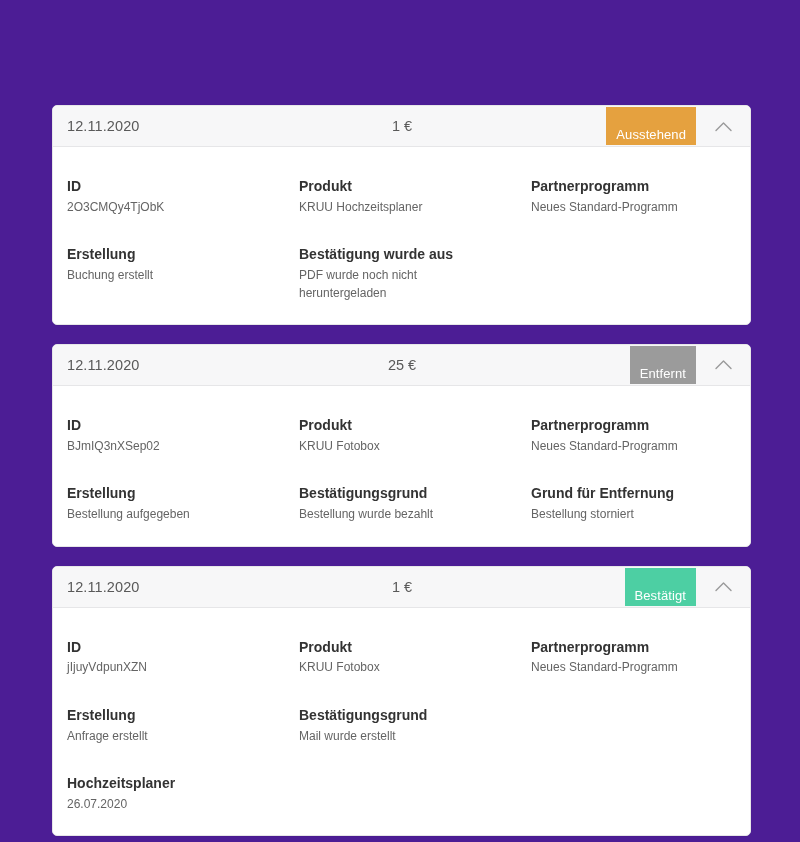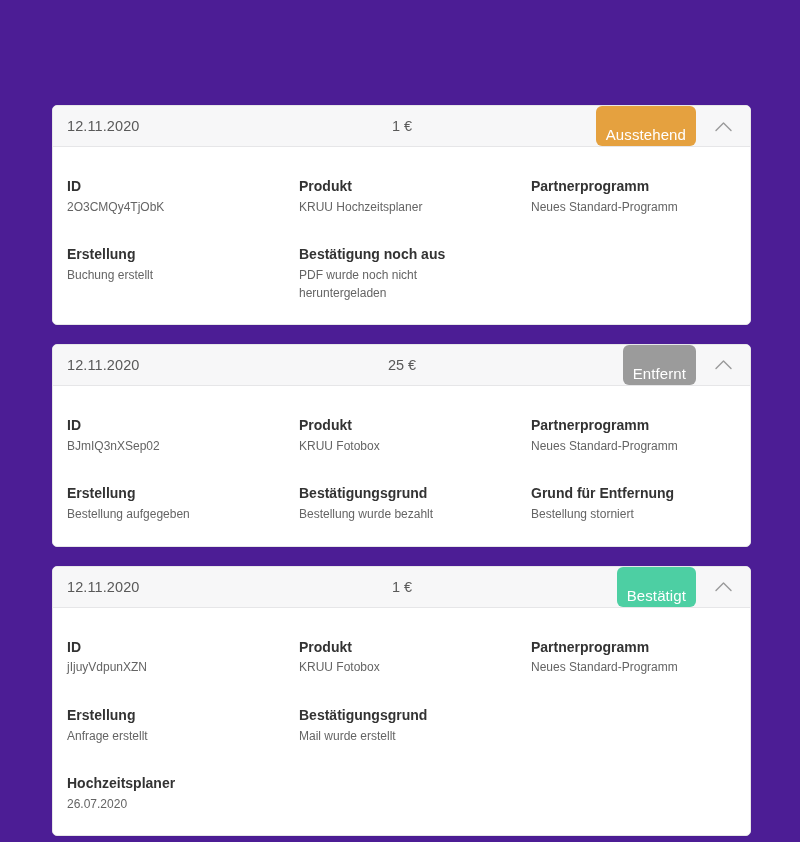--- a/index.html
+++ b/index.html
@@ -68,23 +68,23 @@
   .hdr-right {
     position: absolute;
     right: 0;
     display: flex;
     align-items: center;
     gap: 0px;
   }
 
   .badge {
     display: inline-block;
-    font-size: 15px;
+    font-size: 13px;
     color: #ffffff;
-    border-radius: 6px;
+    border-radius: 0;
     padding: 21px 10px 4px 10px;
     line-height: 1;
     white-space: nowrap;
     letter-spacing: 0.1px;
   }
 
   .badge.pending   { background: #e5a13f; }
   .badge.removed   { background: #9b9b9b; }
   .badge.confirmed { background: #4dcfa3; }
 
@@ -158,21 +158,21 @@
           </div>
           <div class="field-block">
             <div class="field-label">Partnerprogramm</div>
             <div class="field-value">Neues Standard-Programm</div>
           </div>
           <div class="field-block">
             <div class="field-label">Erstellung</div>
             <div class="field-value">Buchung erstellt</div>
           </div>
           <div class="field-block">
-            <div class="field-label">Bestätigung noch aus</div>
+            <div class="field-label">Bestätigung wurde aus</div>
             <div class="field-value">PDF wurde noch nicht heruntergeladen</div>
           </div>
           <div class="field-block empty">
             <div class="field-label"></div>
             <div class="field-value"></div>
           </div>
         </div>
       </div>
       <div class="card">
         <div class="card-header">

